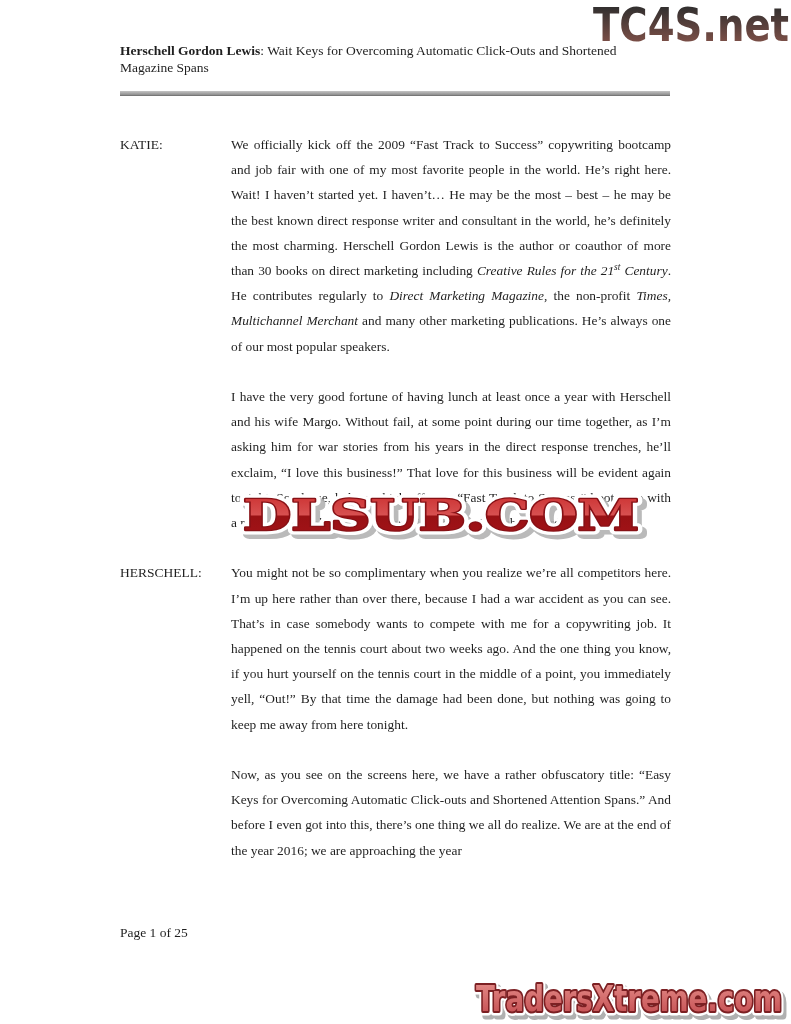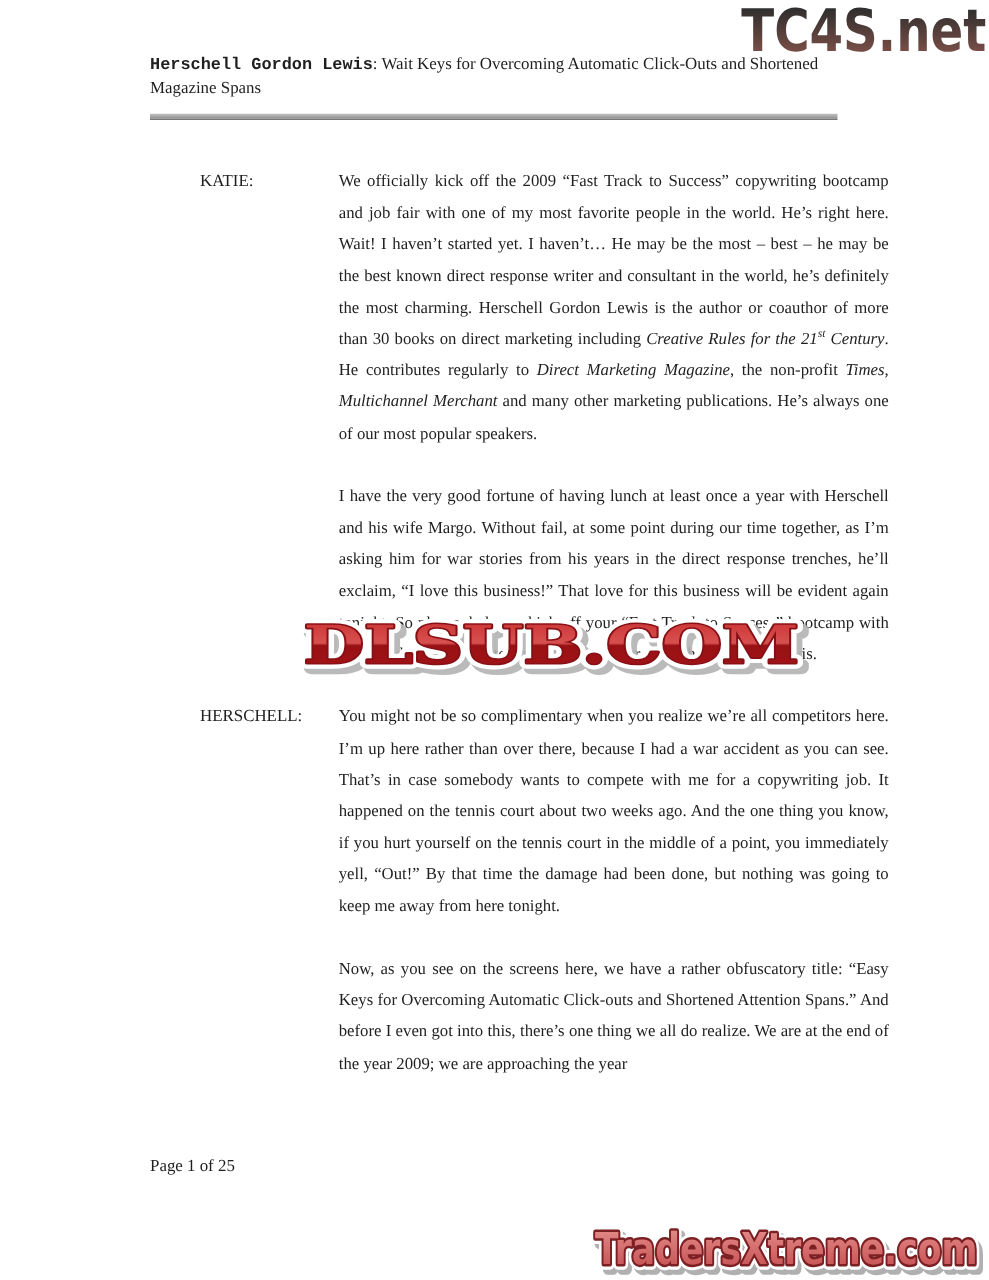--- a/index.html
+++ b/index.html
@@ -9,61 +9,61 @@
   }
   
   .header { position:absolute; left:120px; top:42px; width:552px; font-size:13.5px; line-height:17px; }
   .header .hline { white-space:nowrap; }
   .rule {
     position:absolute; left:120px; top:91px; width:550px; height:4px;
     background:linear-gradient(#c4c4c4, #8d8d8d); border-bottom:1px solid #777;
   }
   
   .transcript { position:absolute; left:120px; top:132px; width:551px; }
-  .entry { display:flex;margin-left:40px; }
+  .entry { display:flex; }
   .speaker { flex:none; width:111px; font-size:13.5px; line-height:25.2px; }
   .paras { flex:none; width:440px; }
   p.para {
     margin:0 0 25.2px 0; text-align:justify; font-size:13.4px; line-height:25.2px;
   }
   p.para sup { font-size:0.7em; line-height:0; vertical-align:super; }
   
   .footer { position:absolute; left:120px; top:925px; font-size:13.5px; }
   
   .wm { position:absolute; pointer-events:none; }
   .wm-top   { left:591px; top:0;     z-index:5; }
   .wm-mid   { left:229px; top:486px; z-index:5; }
   .wm-bot   { left:468px; top:979px; z-index:5; }
 </style>
 </head>
 <body>
 
 <div class="page">
 
   <div class="header">
-    <div class="hline"><span style="font-weight: bold; font-family: Liberation Mono, monospace;">Herschell Gordon Lewis</span><span>: Wait Keys for Overcoming Automatic Click-Outs and Shortened</span></div>
+    <div class="hline"><span style="font-weight: bold;">Herschell Gordon Lewis</span><span>: Wait Keys for Overcoming Automatic Click-Outs and Shortened</span></div>
     <div class="hline">Magazine Spans</div>
   </div>
   <div class="rule"></div>
 
   <div class="transcript">
 
     <div class="entry">
       <div class="speaker">KATIE:</div>
       <div class="paras">
         <p class="para"><span>We officially kick off the 2009 “Fast Track to Success” copywriting bootcamp and job fair with one of my most favorite people in the world. He’s right here. Wait! I haven’t started yet. I haven’t… He may be the most – best – he may be the best known direct response writer and consultant in the world, he’s definitely the most charming. Herschell Gordon Lewis is the author or coauthor of more than 30 books on direct marketing including </span><span style="font-style: italic;">Creative Rules for the 21</span><sup style="font-style: italic;">st</sup><span style="font-style: italic;"> Century</span><span>. He contributes regularly to </span><span style="font-style: italic;">Direct Marketing Magazine</span><span>, the non-profit </span><span style="font-style: italic;">Times, Multichannel Merchant</span><span> and many other marketing publications. He’s always one of our most popular speakers.</span></p>
         <p class="para"><span>I have the very good fortune of having lunch at least once a year with Herschell and his wife Margo. Without fail, at some point during our time together, as I’m asking him for war stories from his years in the direct response trenches, he’ll exclaim, “I love this business!” That love for this business will be evident again tonight. So please, help me kick off your “Fast Track to Success” bootcamp with a resounding welcome to copywriting master, Herschell Gordon Lewis.</span></p>
       </div>
     </div>
 
     <div class="entry">
       <div class="speaker">HERSCHELL:</div>
       <div class="paras">
         <p class="para"><span>You might not be so complimentary when you realize we’re all competitors here. I’m up here rather than over there, because I had a war accident as you can see. That’s in case somebody wants to compete with me for a copywriting job. It happened on the tennis court about two weeks ago. And the one thing you know, if you hurt yourself on the tennis court in the middle of a point, you immediately yell, “Out!” By that time the damage had been done, but nothing was going to keep me away from here tonight.</span></p>
-        <p class="para"><span>Now, as you see on the screens here, we have a rather obfuscatory title: “Easy Keys for Overcoming Automatic Click-outs and Shortened Attention Spans.” And before I even got into this, there’s one thing we all do realize. We are at the end of the year 2009; we are approaching the year</span></p>
+        <p class="para"><span>Now, as you see on the screens here, we have a rather obfuscatory title: “Easy Keys for Overcoming Automatic Click-outs and Shortened Attention Spans.” And before I even got into this, there’s one thing we all do realize. We are at the end of the year 2016; we are approaching the year</span></p>
       </div>
     </div>
 
   </div>
 
   <div class="footer">Page 1 of 25</div>
 
   <svg class="wm wm-top" width="200" height="50" viewBox="0 0 200 50">
     <defs>
       <linearGradient id="g-tc4s" x1="0" y1="0" x2="0" y2="1">

